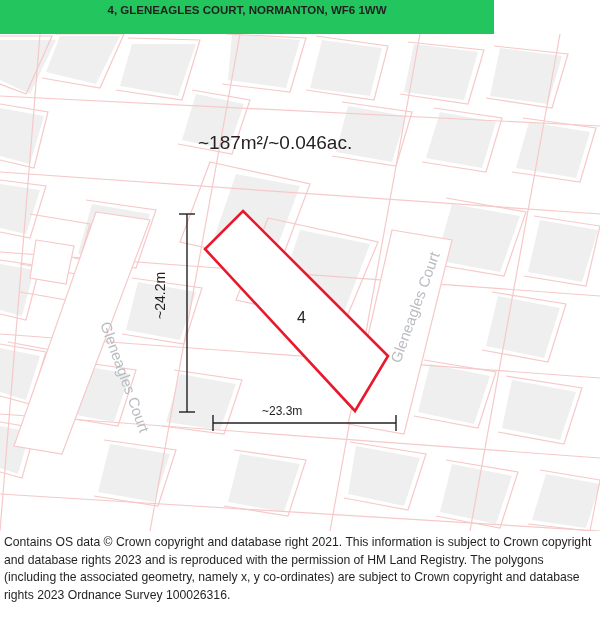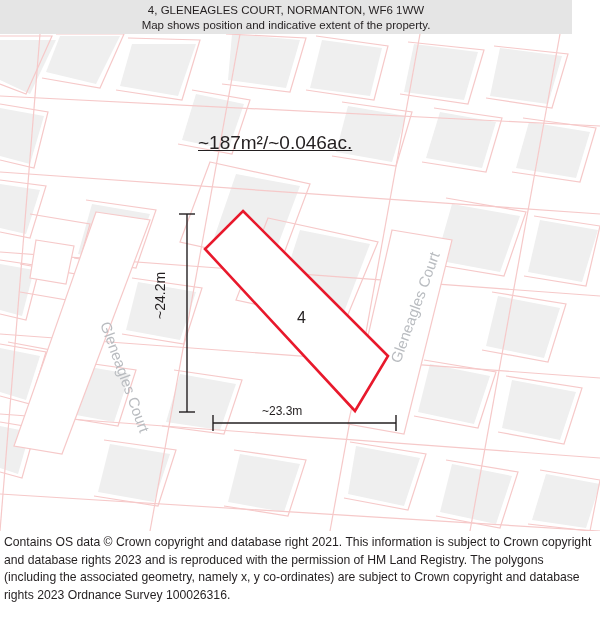--- a/index.html
+++ b/index.html
@@ -16,24 +16,25 @@
   }
   .page {
     position: relative;
     width: 600px;
     height: 625px;
   }
   
   .header {
     position: absolute;
     top: 0; left: 0;
-    width: 572px;
+    width: 494px;
     height: 34px;
     text-align: center;
-    background: #e5e5e5;
+    background: #22c55e;
+    font-weight: bold;
   }
   .header .title {
     font-size: 11.5px;
     line-height: 15px;
     padding-top: 3px;
     color: #231f20;
   }
   .header .subtitle {
     font-size: 11.5px;
     line-height: 15px;
@@ -55,21 +56,20 @@
   .map-label {
     position: absolute;
     font-size: 18px;
     color: #231f20;
     white-space: nowrap;
   }
   #area-label {
     left: 198px;
     top: 98px;
     font-size: 19px;
-    text-decoration: underline;
   }
   #plot-number {
     left: 297px;
     top: 275px;
     font-size: 16px;
   }
   #dim-vertical {
     left: 152px;
     top: 285px;
     font-size: 14px;
@@ -95,21 +95,20 @@
     color: #231f20;
   }
 </style>
 </head>
 <body>
 
 <div class="page">
 
   <div class="header">
     <div class="title">4, GLENEAGLES COURT, NORMANTON, WF6 1WW</div>
-    <div class="subtitle">Map shows position and indicative extent of the property.</div>
   </div>
 
   <div class="map">
     <svg width="600" height="497" viewBox="0 0 600 497" xmlns="http://www.w3.org/2000/svg">
 
       <g fill="#efefef" stroke="none">
         <polygon points="0,6 56,6 30,60 0,46"></polygon>
         <polygon points="60,2 120,2 96,50 46,38"></polygon>
         <polygon points="132,10 196,10 178,62 120,52"></polygon>
         <polygon points="232,0 300,6 286,54 228,46"></polygon>

